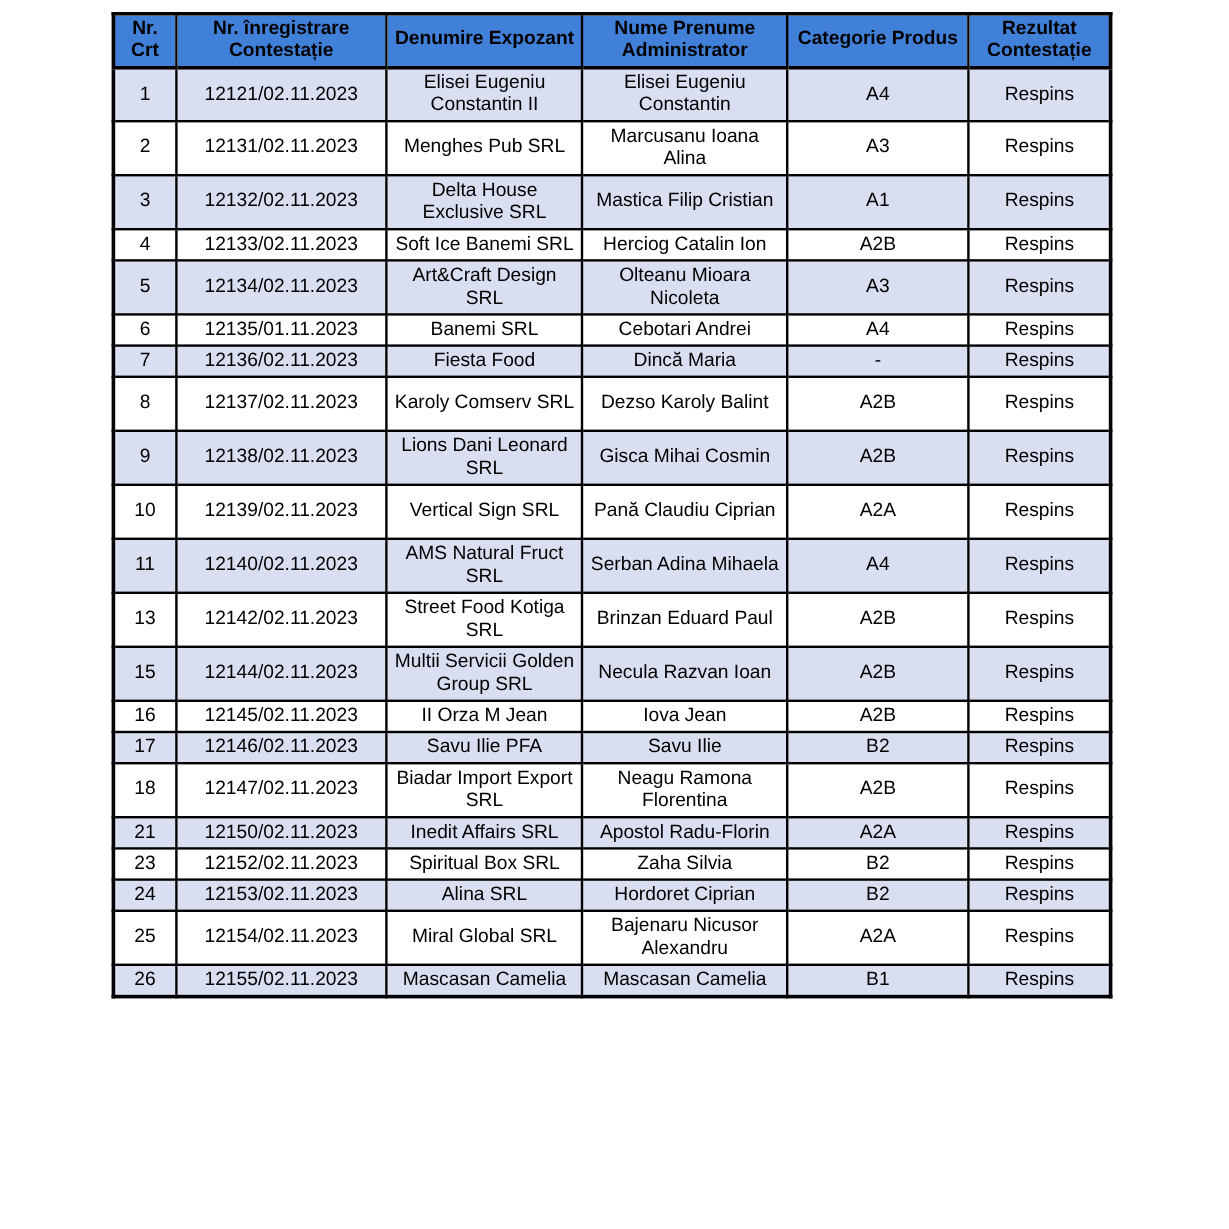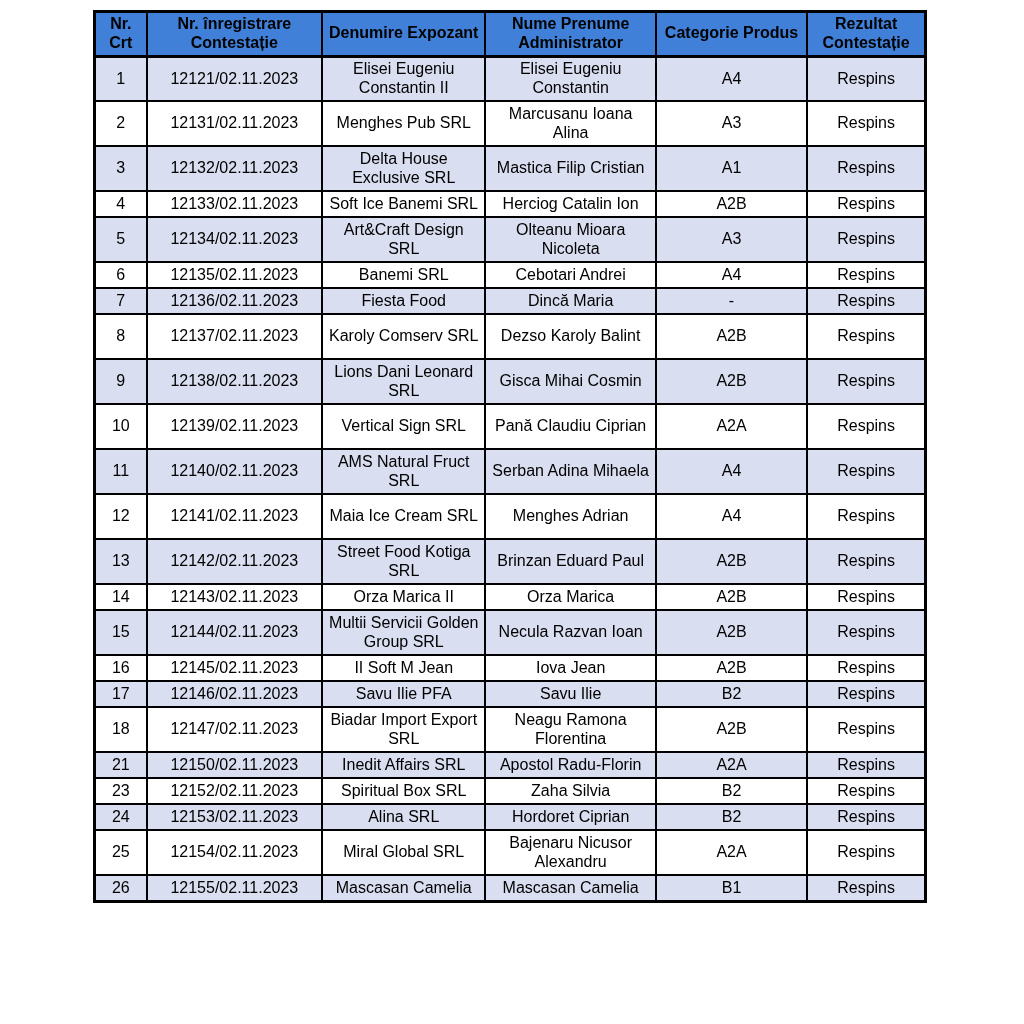--- a/index.html
+++ b/index.html
@@ -106,21 +106,21 @@
         <tr class="row-5">
           <td>5</td>
           <td>12134/02.11.2023</td>
           <td>Art&amp;Craft Design SRL</td>
           <td>Olteanu Mioara Nicoleta</td>
           <td>A3</td>
           <td>Respins</td>
         </tr>
         <tr class="row-6">
           <td>6</td>
-          <td>12135/02.11.2023</td>
+          <td>12135/01.11.2023</td>
           <td>Banemi SRL</td>
           <td>Cebotari Andrei</td>
           <td>A4</td>
           <td>Respins</td>
         </tr>
         <tr class="row-7">
           <td>7</td>
           <td>12136/02.11.2023</td>
           <td>Fiesta Food</td>
           <td>Dincă Maria</td>
@@ -152,56 +152,40 @@
           <td>Respins</td>
         </tr>
         <tr class="row-11">
           <td>11</td>
           <td>12140/02.11.2023</td>
           <td>AMS Natural Fruct SRL</td>
           <td>Serban Adina Mihaela</td>
           <td>A4</td>
           <td>Respins</td>
         </tr>
-        <tr class="row-12">
-          <td>12</td>
-          <td>12141/02.11.2023</td>
-          <td>Maia Ice Cream SRL</td>
-          <td>Menghes Adrian</td>
-          <td>A4</td>
-          <td>Respins</td>
-        </tr>
         <tr class="row-13">
           <td>13</td>
           <td>12142/02.11.2023</td>
           <td>Street Food Kotiga SRL</td>
           <td>Brinzan Eduard Paul</td>
           <td>A2B</td>
           <td>Respins</td>
         </tr>
-        <tr class="row-14">
-          <td>14</td>
-          <td>12143/02.11.2023</td>
-          <td>Orza Marica II</td>
-          <td>Orza Marica</td>
-          <td>A2B</td>
-          <td>Respins</td>
-        </tr>
         <tr class="row-15">
           <td>15</td>
           <td>12144/02.11.2023</td>
           <td>Multii Servicii Golden Group SRL</td>
           <td>Necula Razvan Ioan</td>
           <td>A2B</td>
           <td>Respins</td>
         </tr>
         <tr class="row-16">
           <td>16</td>
           <td>12145/02.11.2023</td>
-          <td>II Soft M Jean</td>
+          <td>II Orza M Jean</td>
           <td>Iova Jean</td>
           <td>A2B</td>
           <td>Respins</td>
         </tr>
         <tr class="row-17">
           <td>17</td>
           <td>12146/02.11.2023</td>
           <td>Savu Ilie PFA</td>
           <td>Savu Ilie</td>
           <td>B2</td>

